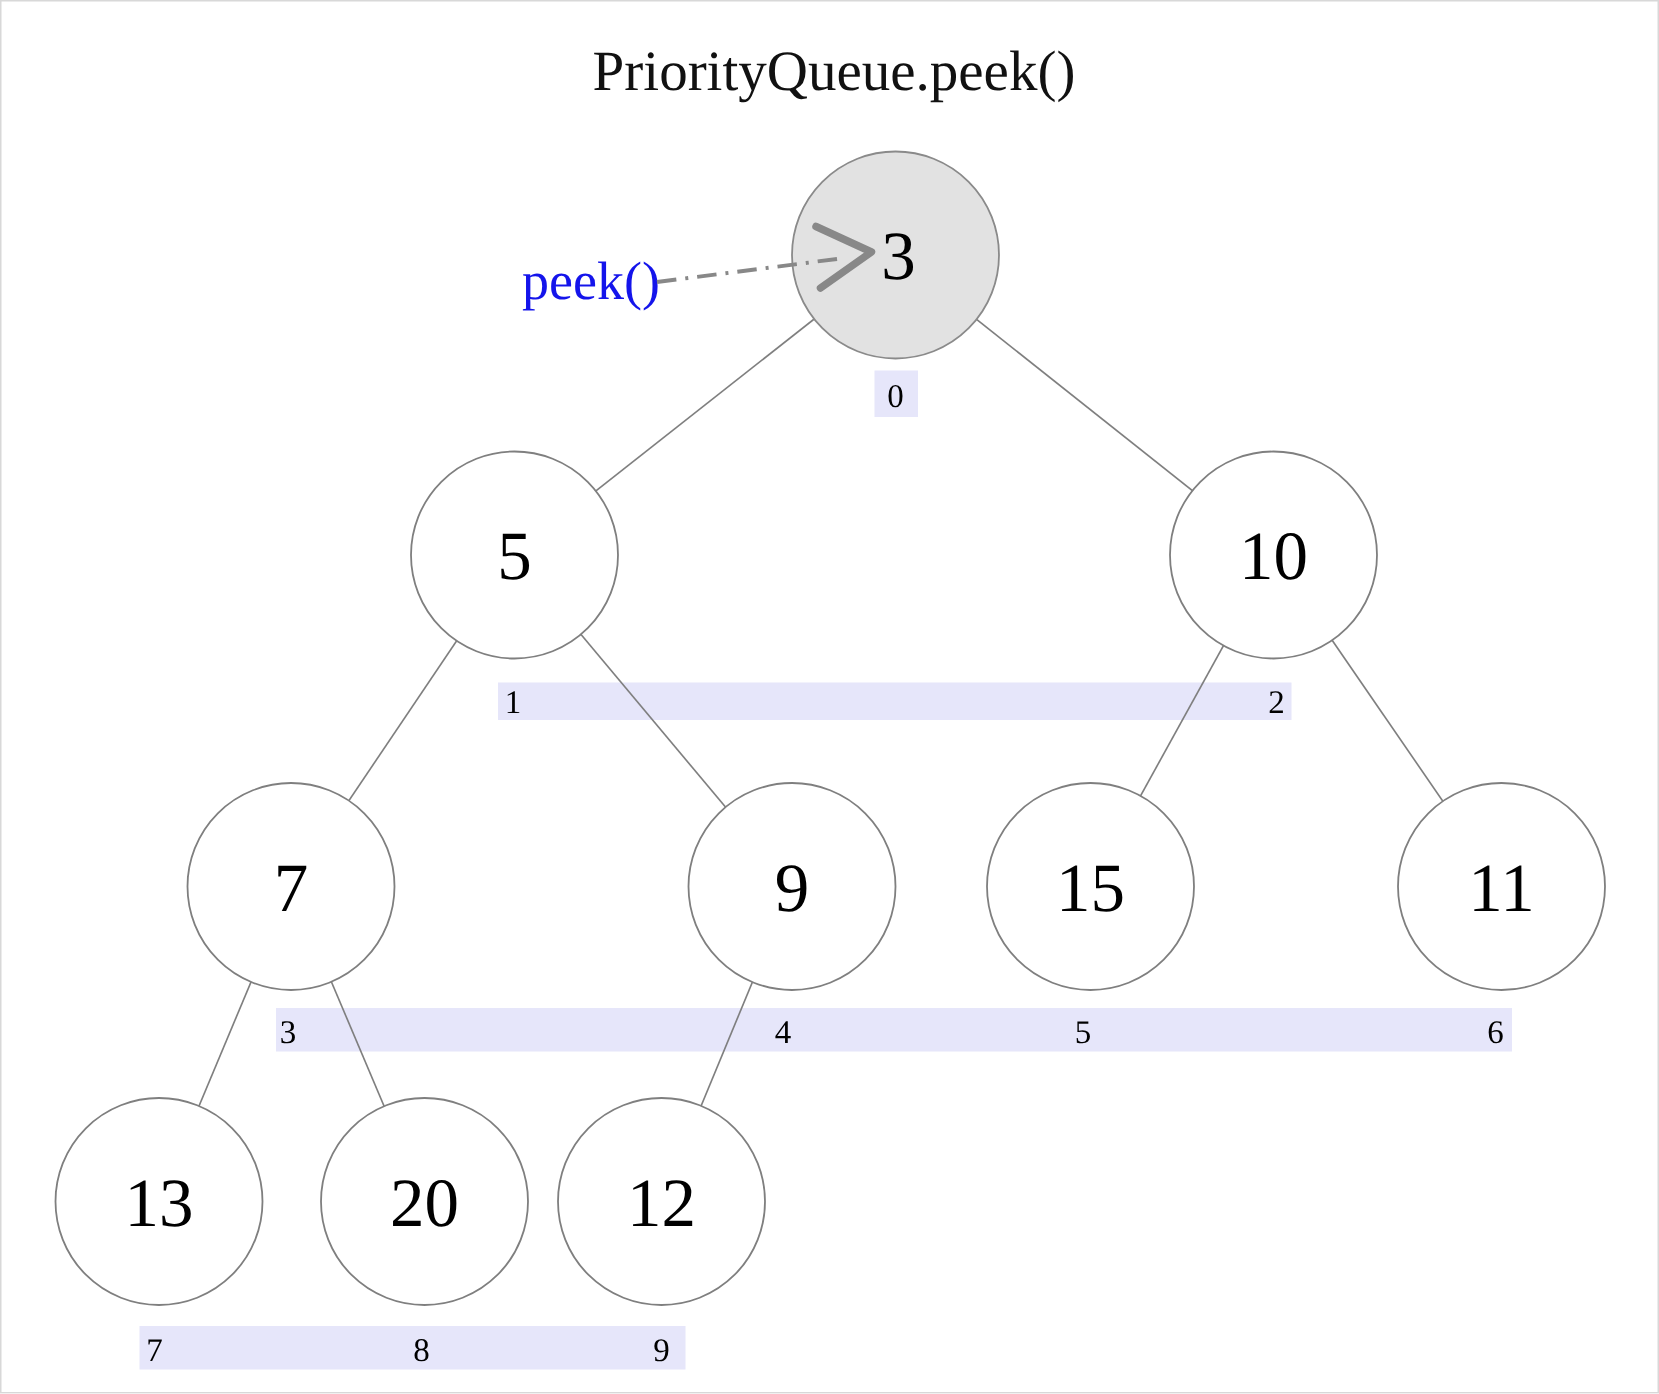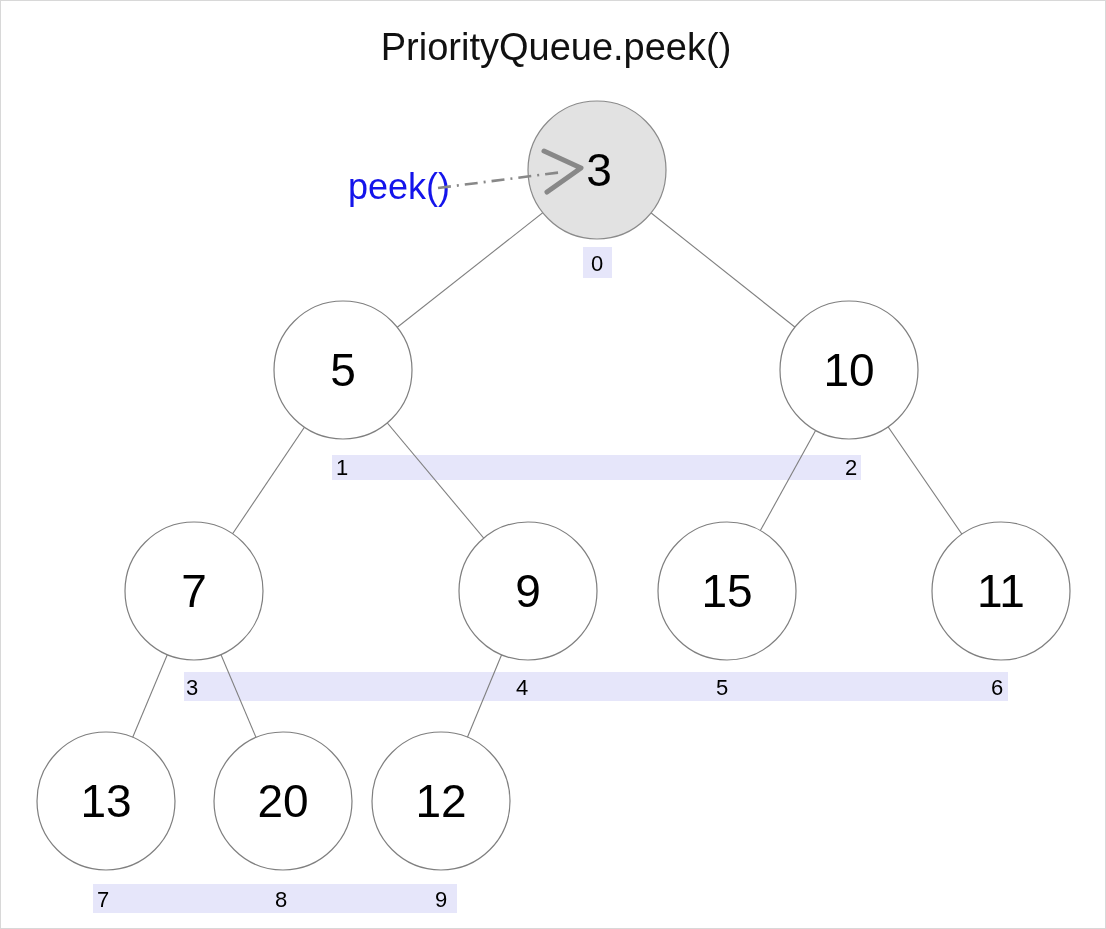--- a/index.html
+++ b/index.html
@@ -1,19 +1,19 @@
 <!DOCTYPE html>
 <html><head>
 <meta charset="utf-8">
 <style>
   html,body{margin:0;padding:0;background:#f4f4f4;}
   .page{
     width:1106px;height:929px;background:#ffffff;
     border:1px solid #d8d8d8;box-sizing:border-box;
-    position:relative;font-family:Liberation Sans, sans-serif;
+    position:relative;font-family:Liberation Serif, serif;
   }
   svg{display:block;}
   .title-text{font-size:38px;fill:#111111;}
   .node-circle{fill:#ffffff;stroke:#7f7f7f;stroke-width:1.2;}
   .node-circle.highlighted{fill:#e2e2e2;stroke:#8a8a8a;}
   .node-value{font-size:46px;fill:#000000;text-anchor:middle;}
   .edge{stroke:#7f7f7f;stroke-width:1.1;}
   .index-bar{fill:#e6e6fa;}
   .index-label{font-size:22px;fill:#000000;text-anchor:middle;}
   .peek-label{font-size:36px;fill:#1414eb;}

